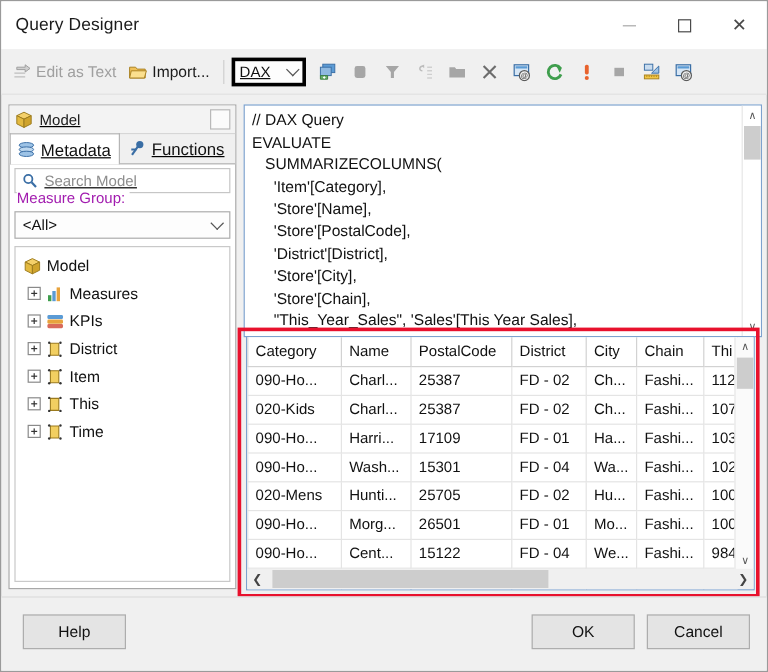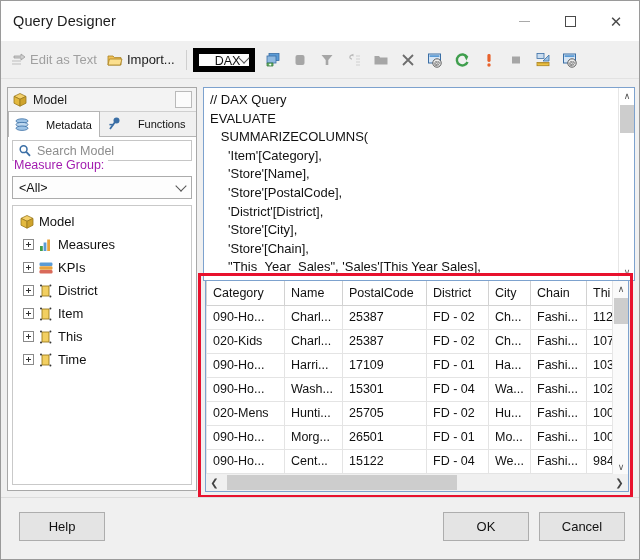--- a/index.html
+++ b/index.html
@@ -49,54 +49,54 @@
     font-size: 13px; color: #1b1b1b; height: 26px; white-space: nowrap;
   }
   .tb-item.disabled { color: #a0a0a0; }
   .tb-sep { width: 1px; height: 20px; background: #cfcfcf; margin: 0 6px; }
 
   .mini-icon { width: 16px; height: 16px; position: relative; flex: none; display:block; }
 
   select.dax-select {
     height: 24px; width: 62px; font-size: 12.5px;
     font-family: "Liberation Sans", sans-serif;
-    border: 6px solid #000000; background: #fdfdfd; color: #111;
-    padding-left: 16px; -webkit-appearance: none; appearance: none; text-decoration: underline;
+    border: 3px solid #000000; background: #fdfdfd; color: #111;
+    padding-left: 4px; -webkit-appearance: none; appearance: none; text-decoration: underline;
   }
   .dax-wrap { position: relative; display:inline-block; }
   .dax-wrap .chev {
     position: absolute; right: 7px; top: 6px; pointer-events: none;
     width: 8px; height: 8px; border-right: 1.3px solid #555; border-bottom: 1.3px solid #555;
     transform: rotate(45deg);
   }
   .tb-icons { display: flex; align-items: center; gap: 3px; margin-left: 6px; }
   .tb-icon {
     width: 24px; height: 26px; display: flex; align-items: center; justify-content: center;
   }
 
   
   .left-panel {
     position: absolute; left: 6px; top: 86px; width: 190px; height: 404px;
-    background: #ffffff; border: 1px solid #a8a8a8;
+    background: #ffffff; border: 1px solid #a8a8a8; text-decoration: underline;
   }
   .lp-header {
     height: 24px; background: #f3f3f3; border-bottom: 1px solid #cfcfcf;
     display: flex; align-items: center; padding: 0 4px; gap: 5px;
   }
   .lp-header .lbl { font-size: 12.5px; color: #1b1b1b; }
   .lp-hdr-btn {
     margin-left: auto; width: 17px; height: 17px;
     border: 1px solid #b9b9b9; background: #fbfbfb;
   }
 
   .tabstrip { height: 25px; display: flex; align-items: flex-end; background: #f0f0f0;
               border-bottom: 1px solid #b5b5b5; }
   .tab {
-    display: flex; align-items: center; gap: 16px;
-    height: 25px; padding: 0 7px 0 5px; font-size: 11px; color: #111;
+    display: flex; align-items: center; gap: 4px;
+    height: 25px; padding: 0 7px 0 5px; font-size: 14px; color: #111;
     border: 1px solid transparent; border-bottom: none;
   }
   .tab.active {
     background: #ffffff; border-color: #b5b5b5;
     position: relative; top: 1px; height: 26px;
   }
 
   .search-row {
     margin: 3px 4px 0 4px; height: 21px; border: 1px solid #c6c6c6;
     background: #fff; display: flex; align-items: center; gap: 4px; padding-left: 4px;

